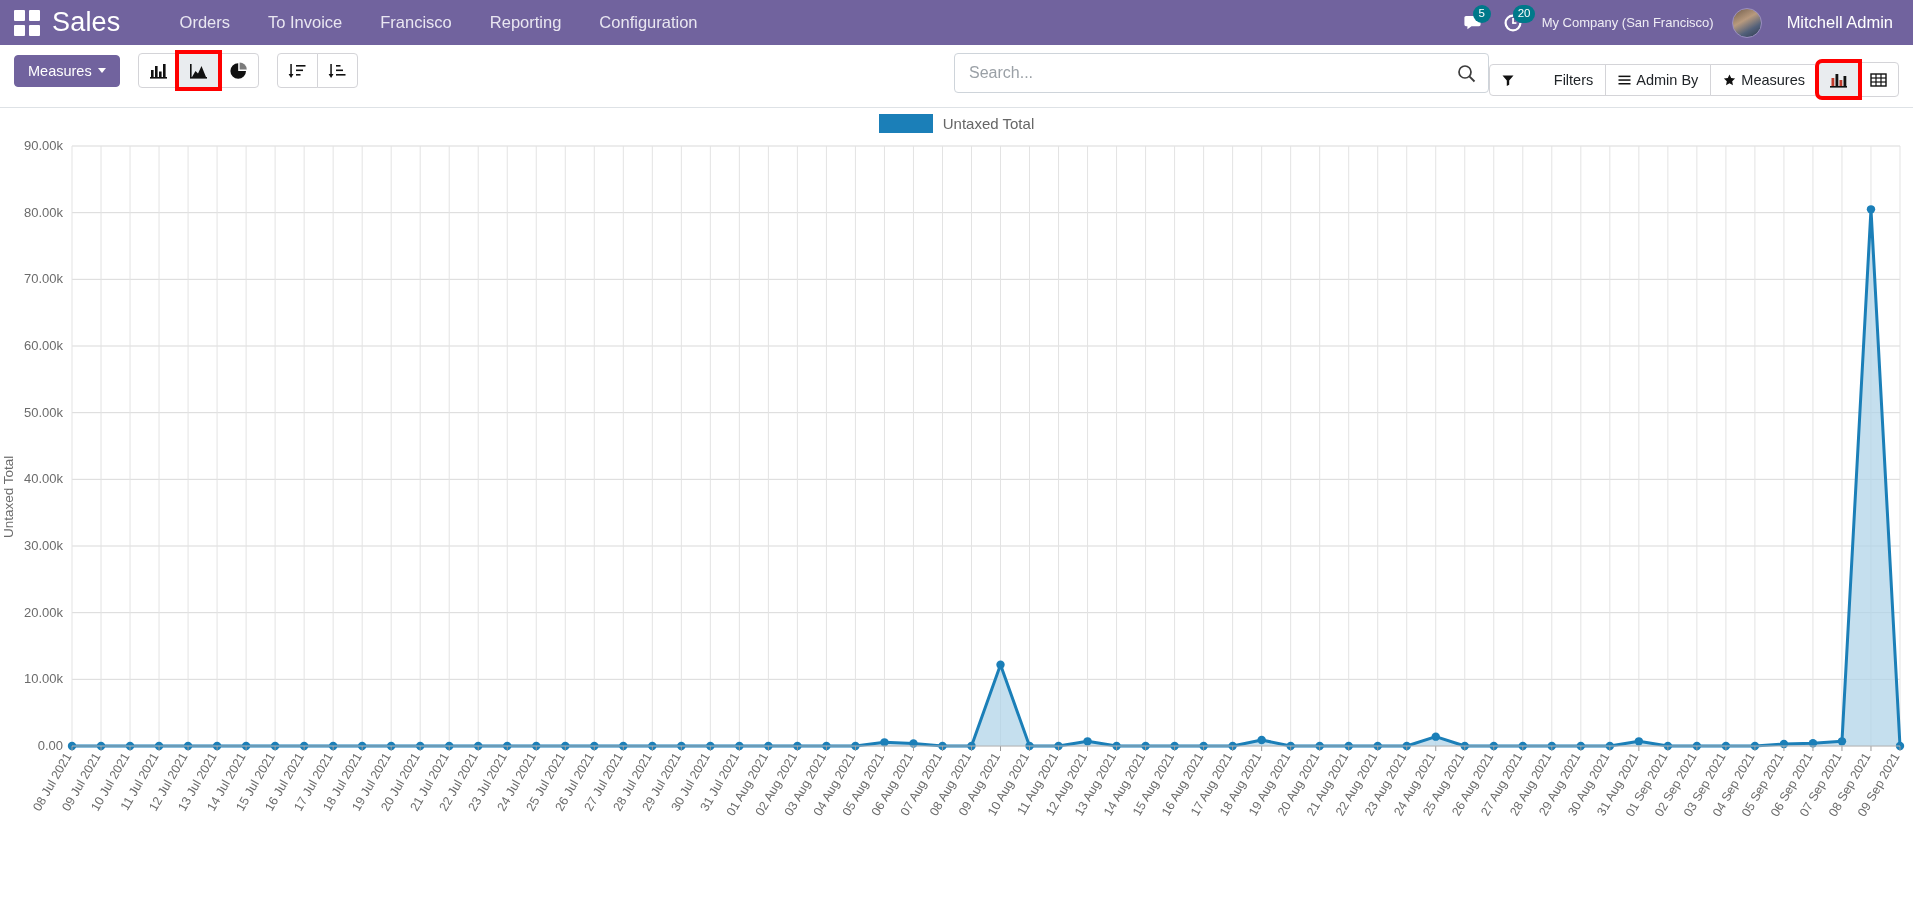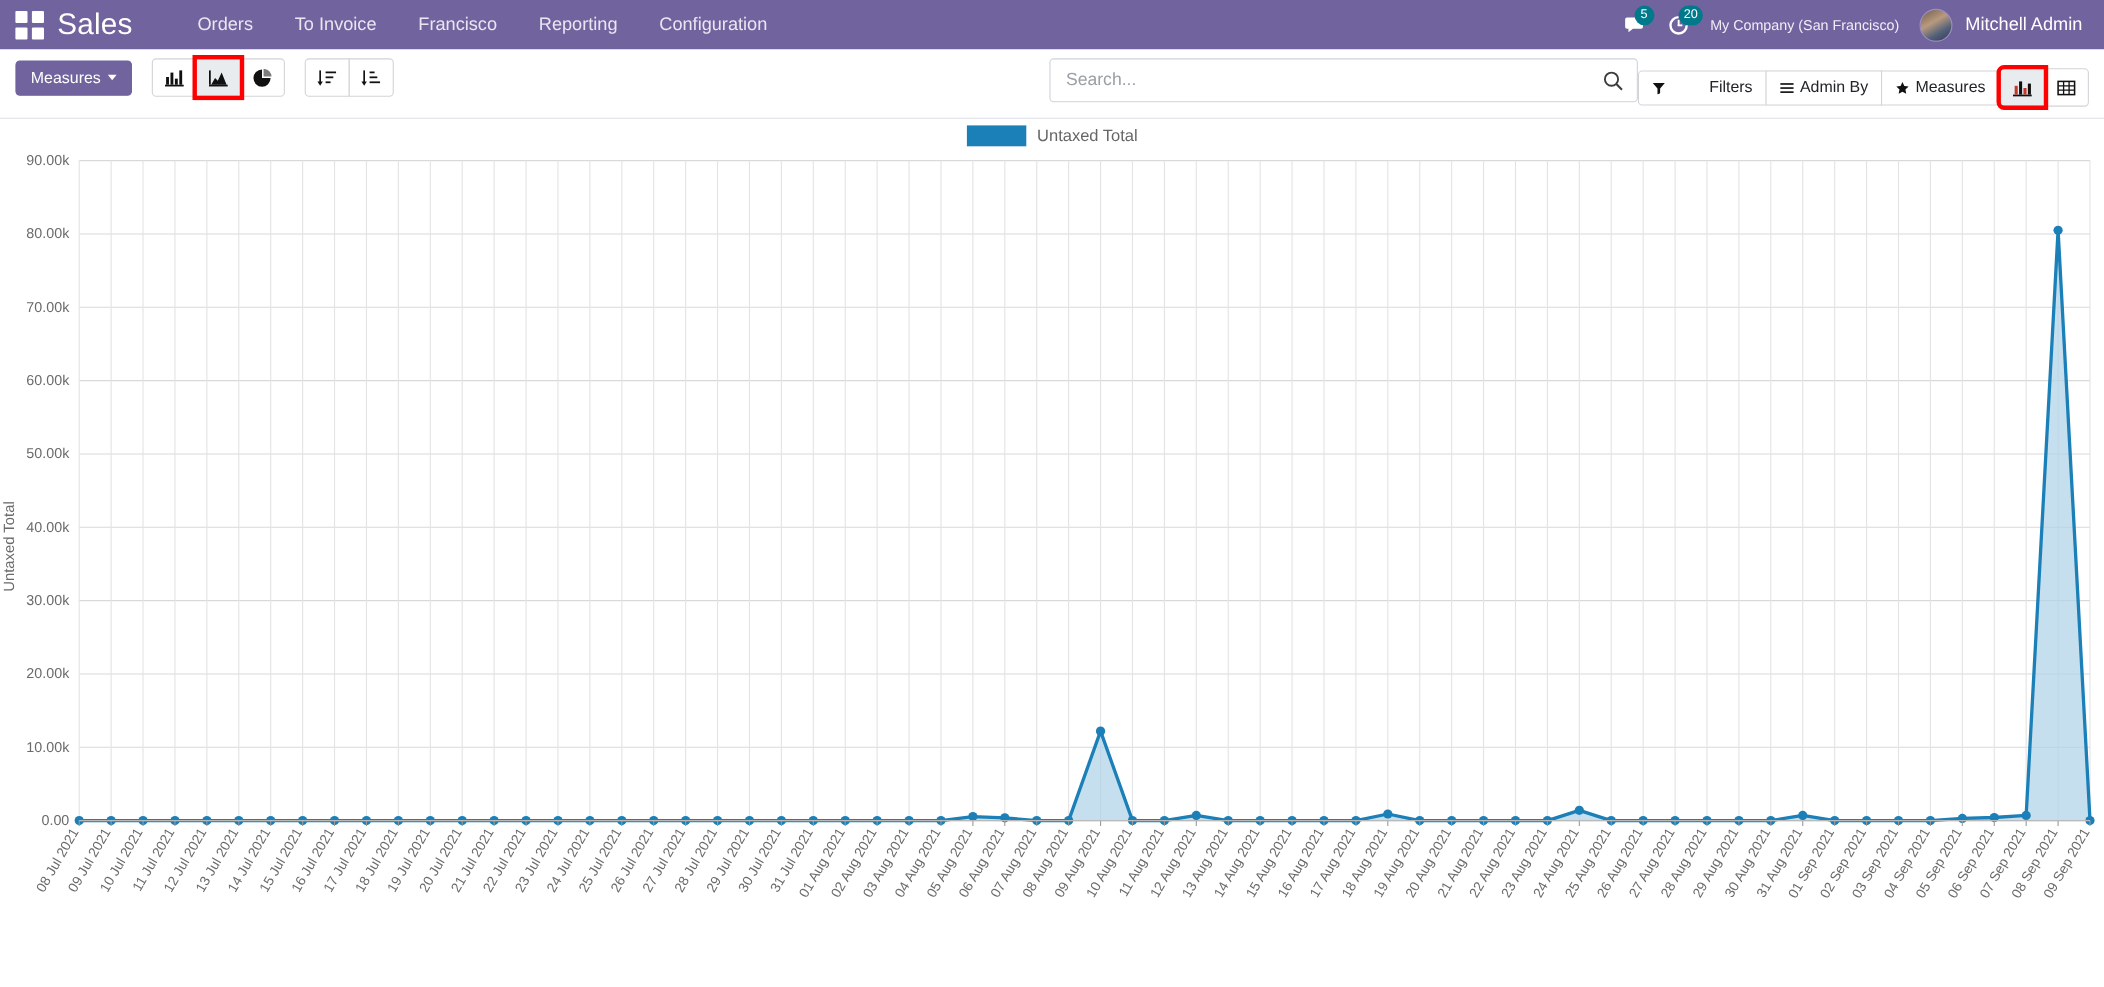--- a/index.html
+++ b/index.html
@@ -58,21 +58,21 @@
     background: #00798a;
     color: #fff;
     font-size: 11.5px;
     line-height: 1;
     padding: 3px 5px 4px;
     border-radius: 9px;
     min-width: 18px;
     text-align: center;
   }
   .company-name { font-size: 13px; color: #efedf5; cursor: pointer; white-space: nowrap; }
-  .user-box { display: flex; align-items: center; gap: 12px; cursor: pointer; }
+  .user-box { display: flex; align-items: center; gap: 25px; cursor: pointer; }
   .avatar {
     width: 30px; height: 30px; border-radius: 50%;
     background: linear-gradient(150deg,#6f5b4a 0%,#b89a7e 40%,#52607a 70%,#2f3a4d 100%);
     border: 1px solid #9a8fc0;
   }
   .user-name { font-size: 16.5px; color: #ffffff; white-space: nowrap; }
 
   
   .control-panel {
     background: #ffffff;

